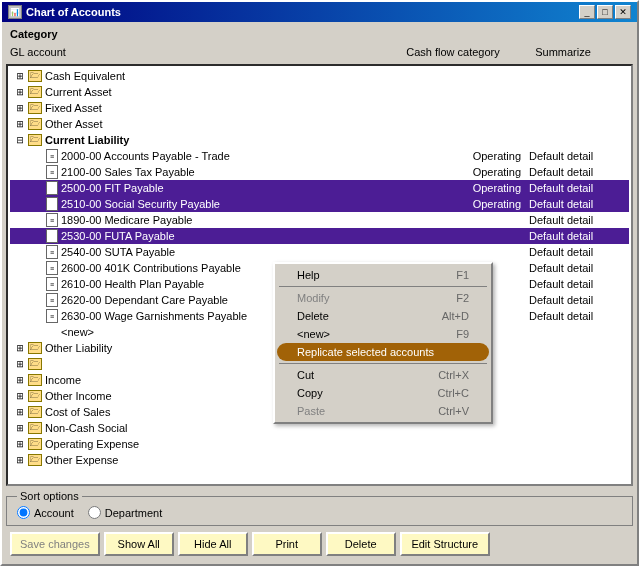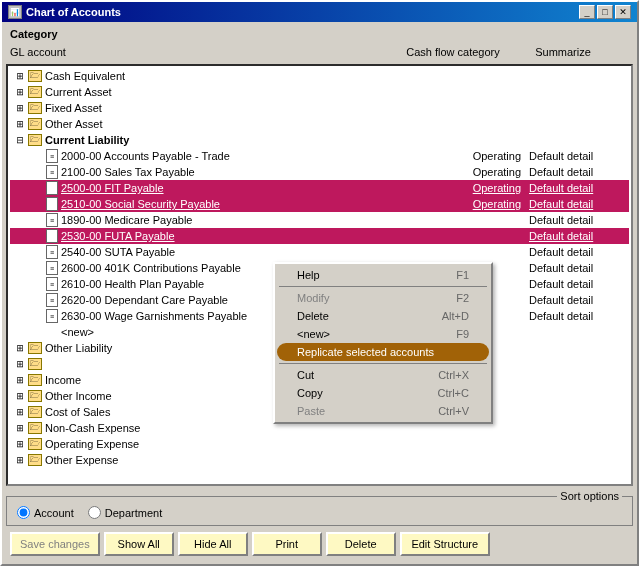--- a/index.html
+++ b/index.html
@@ -96,23 +96,22 @@
     .tree-item {
       display: flex;
       align-items: center;
       height: 16px;
       white-space: nowrap;
       cursor: default;
       user-select: none;
     }
 
     .tree-item.highlighted {
-      background: #be185d;
+      background: #4c1d95;
       color: #fff;
-      text-decoration: underline;
     }
 
     .expand-btn {
       width: 16px;
       height: 16px;
       display: inline-flex;
       align-items: center;
       justify-content: center;
       font-size: 9px;
       flex-shrink: 0;
@@ -249,21 +248,20 @@
       display: flex;
       align-items: center;
       gap: 14px;
       height: 36px;
       flex-shrink: 0;
     }
 
     fieldset.sort-fieldset legend {
       font-size: 11px;
       padding: 0 3px;
-      text-align: right;
     }
   </style>
 </head>
 <body>
 
 <div class="window">
 
   <div class="title-bar">
     <div class="title-bar-text">
       <span class="title-bar-icon">📊</span>
@@ -464,21 +462,21 @@
           <span class="expand-btn">⊞</span>
           <span class="folder-icon">🗁</span>
           <span class="item-text">Cost of Sales</span>
           <span class="item-cashflow"></span>
           <span class="item-summarize"></span>
         </div>
 
         <div class="tree-item indent-1">
           <span class="expand-btn">⊞</span>
           <span class="folder-icon">🗁</span>
-          <span class="item-text">Non-Cash Expense</span>
+          <span class="item-text">Non-Cash Social</span>
           <span class="item-cashflow"></span>
           <span class="item-summarize"></span>
         </div>
 
         <div class="tree-item indent-1">
           <span class="expand-btn">⊞</span>
           <span class="folder-icon">🗁</span>
           <span class="item-text">Operating Expense</span>
           <span class="item-cashflow"></span>
           <span class="item-summarize"></span>

